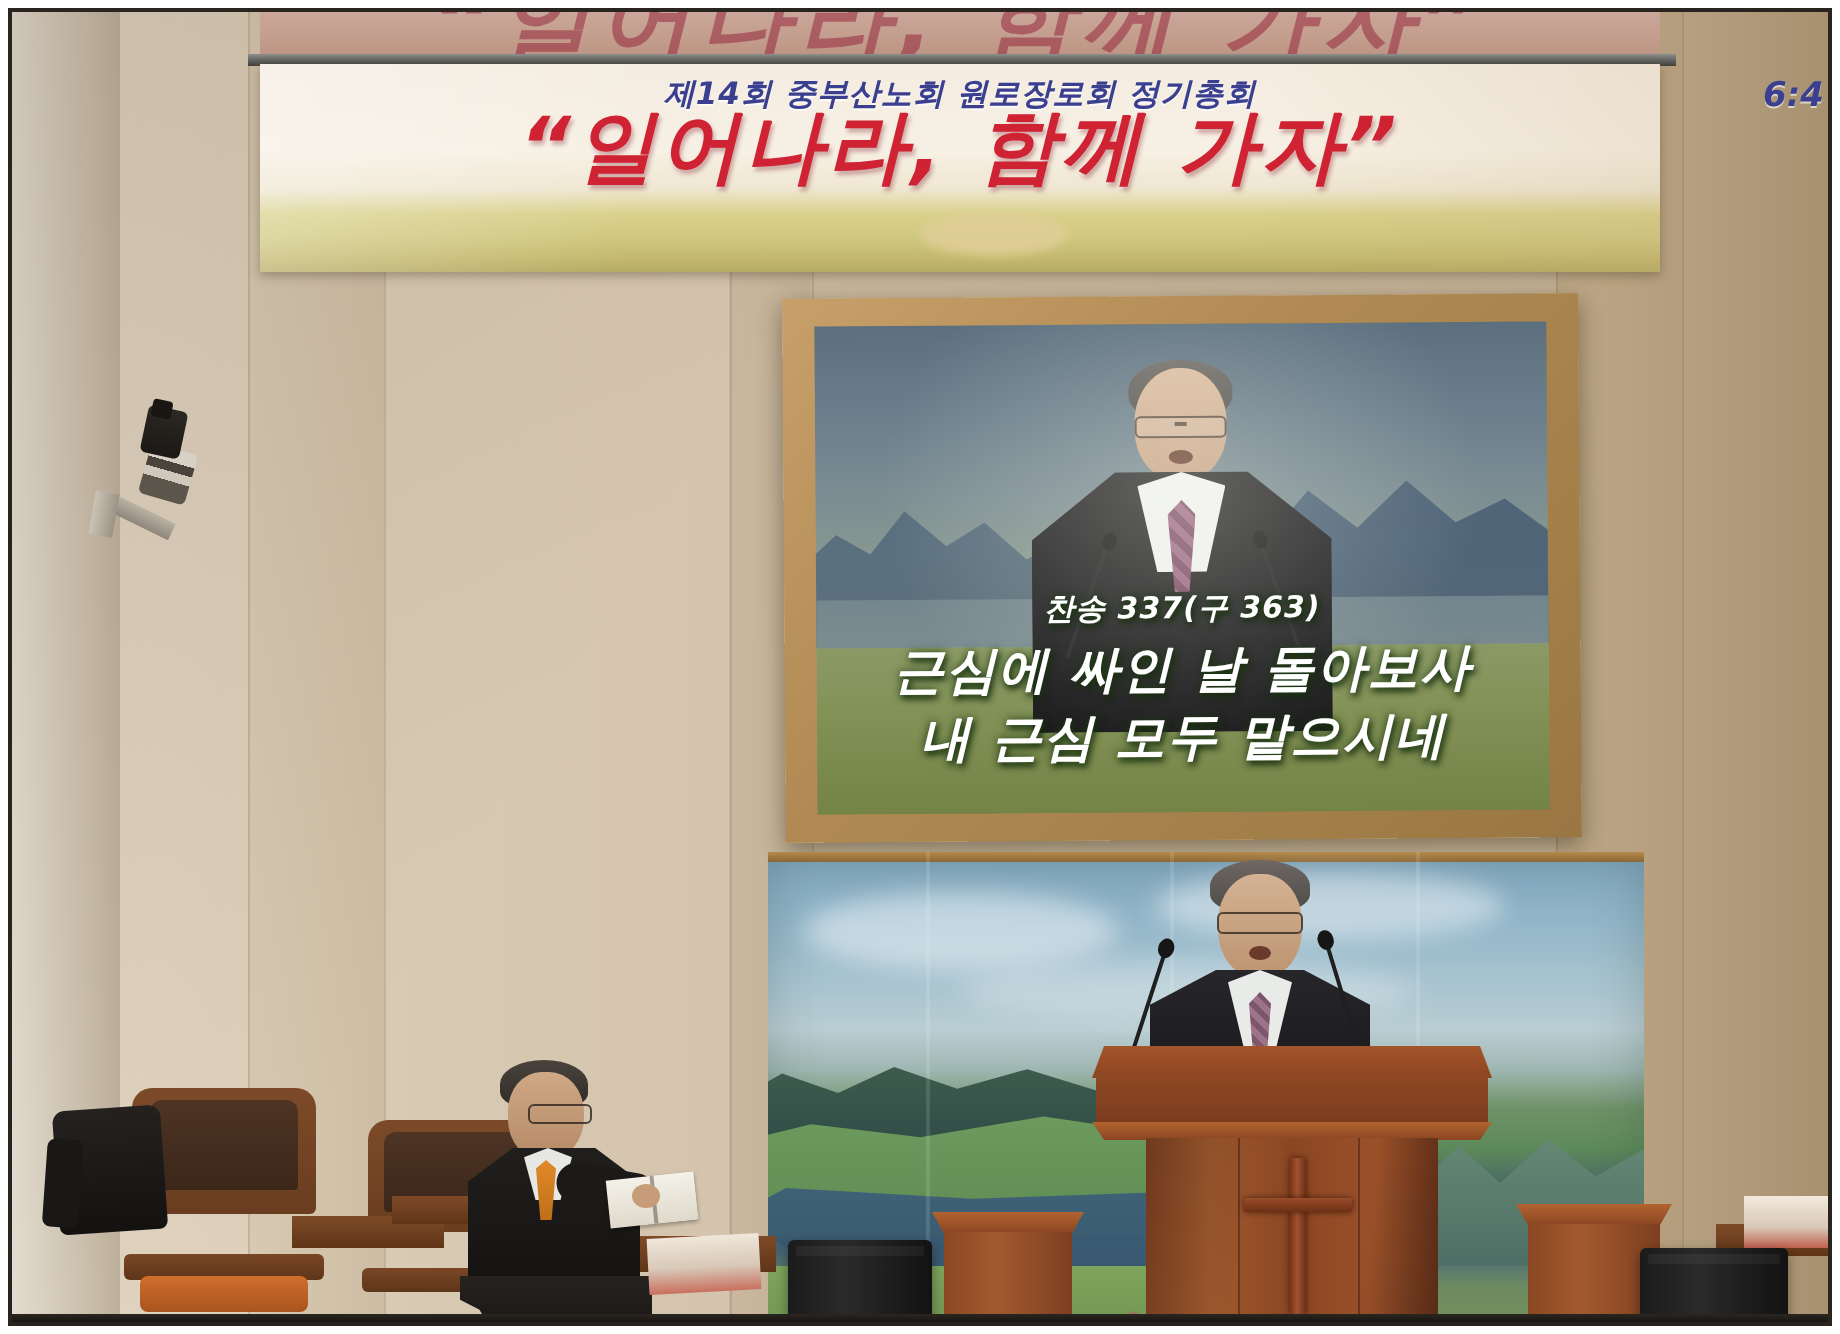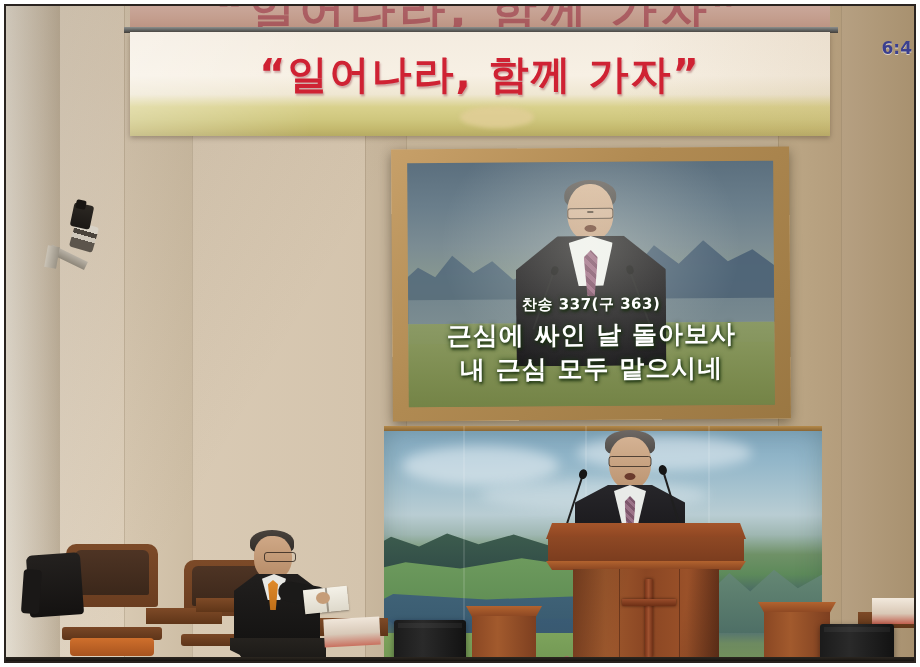--- a/index.html
+++ b/index.html
@@ -11,21 +11,21 @@
   
   #photo-frame{
     position:absolute;left:0;top:0;width:920px;height:667px;
     background:#ffffff;box-sizing:border-box;padding:4px;
   }
   #photo-border{
     position:relative;width:100%;height:100%;box-sizing:border-box;
     border:2px solid #2a2420;overflow:hidden;background:#6b5a46;
   }
   #photo{
-    position:absolute;left:0;top:0;right:0;bottom:0;overflow:hidden;
+    position:absolute;left:0;top:0;right:0;bottom:0;overflow:hidden;font-style:italic;
   }
 
   
   .wall{
     position:absolute;left:0;top:0;width:100%;height:100%;
     background:
       linear-gradient(to right,
         #cfc3b2 0%, #cfc3b2 2.0%,
         #bfae96 2.0%, #bfae96 4.0%,
         #e2d6c4 4.0%, #ded0bb 13%,
@@ -526,20 +526,21 @@
 
     <div id="banner-upper">
       <div class="ghost">“일어나라, 함께 가자”</div>
     </div>
     <div id="banner-rod"></div>
 
     <div id="banner">
       <div class="banner-sheen"></div>
       <div class="banner-blob"></div>
 
+      <div class="banner-line1">제14회 중부산노회 원로장로회 정기총회</div>
 
       <div class="banner-line2">“일어나라, 함께 가자”</div>
 
     </div>
 
     <div id="corner-caption">6:4</div>
 
     <div id="screen-frame">
       <div id="screen">
         <div class="scr-mtn m1"></div>

